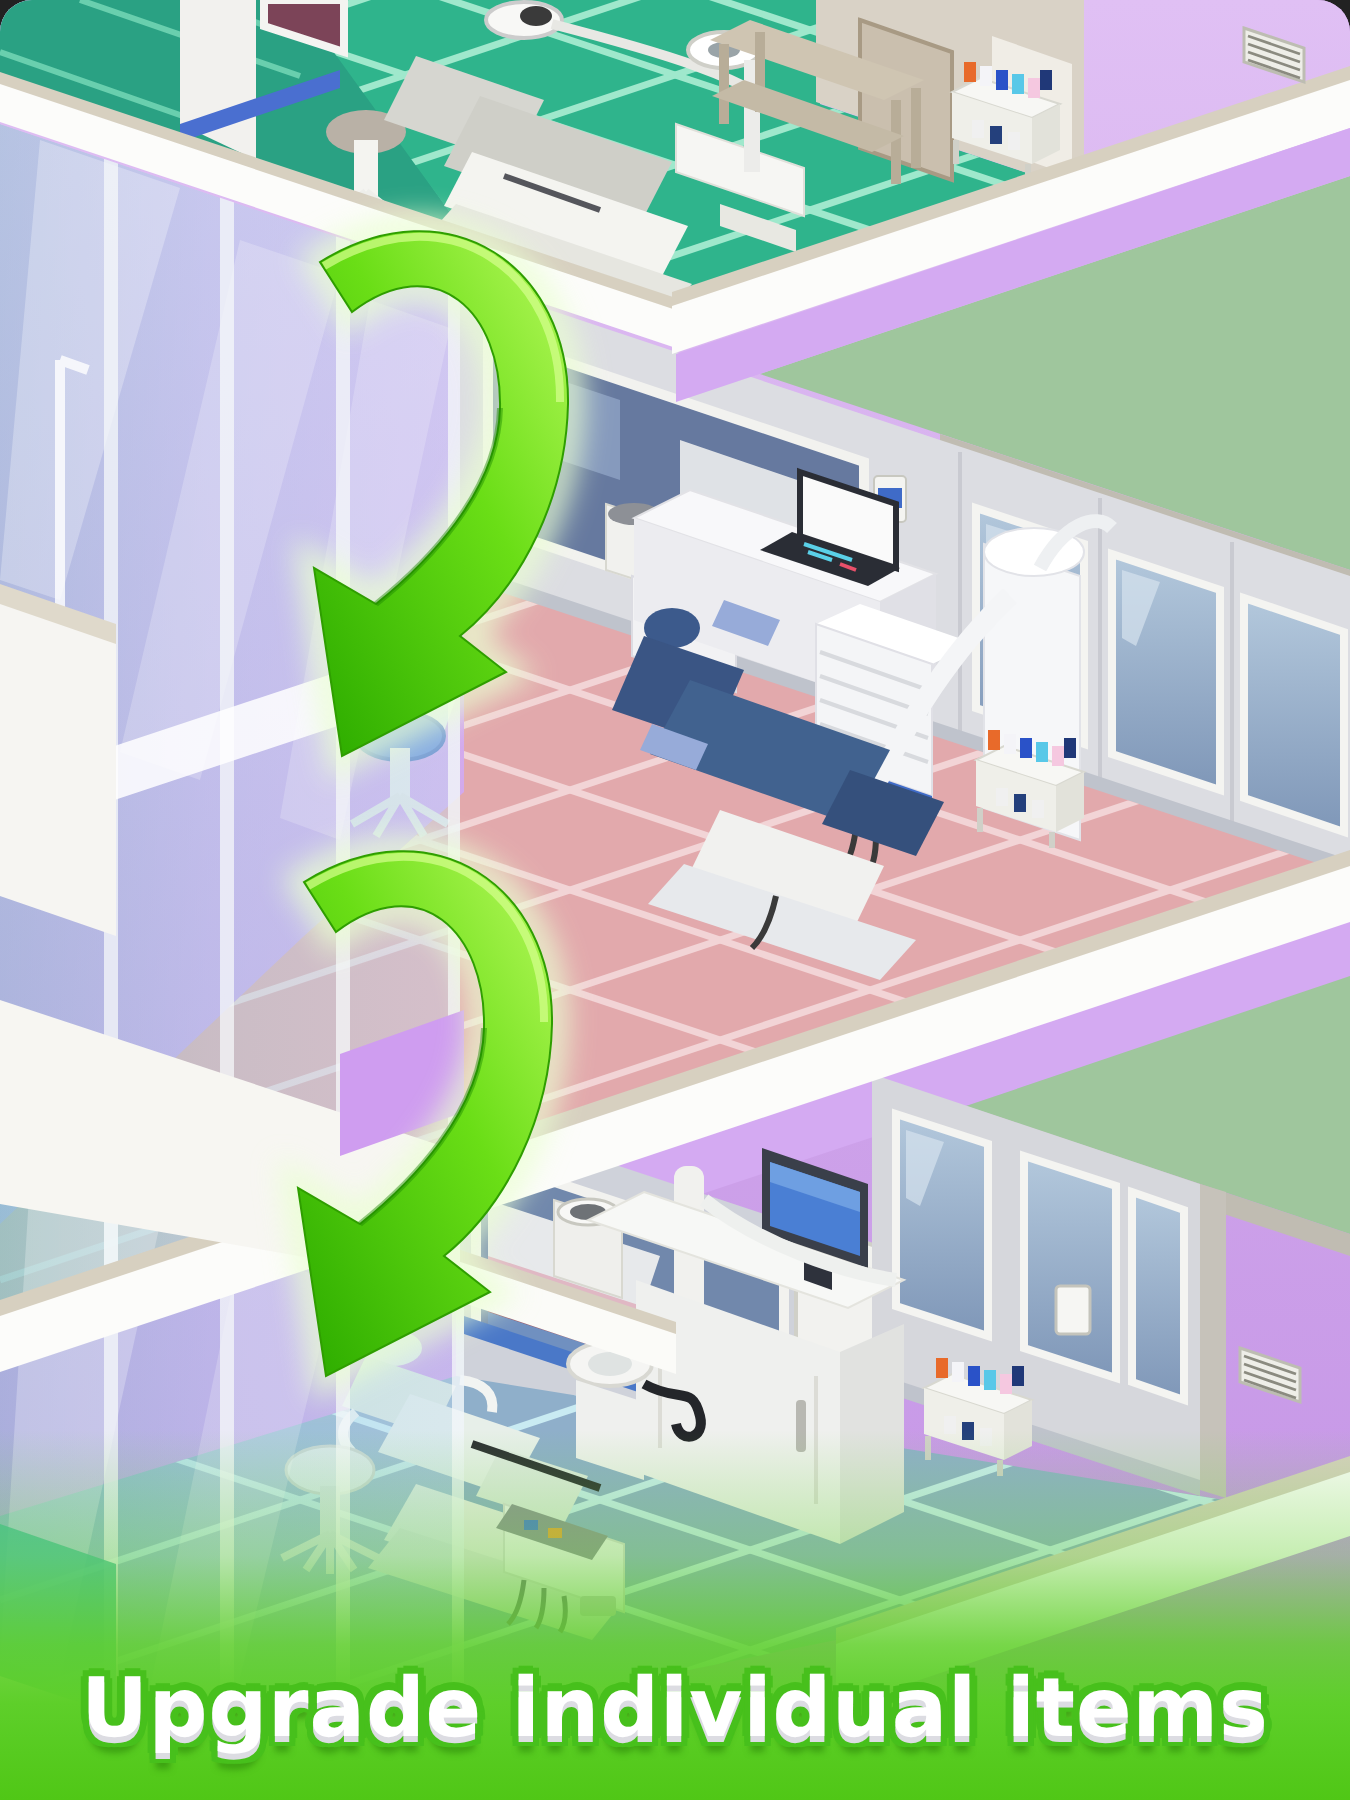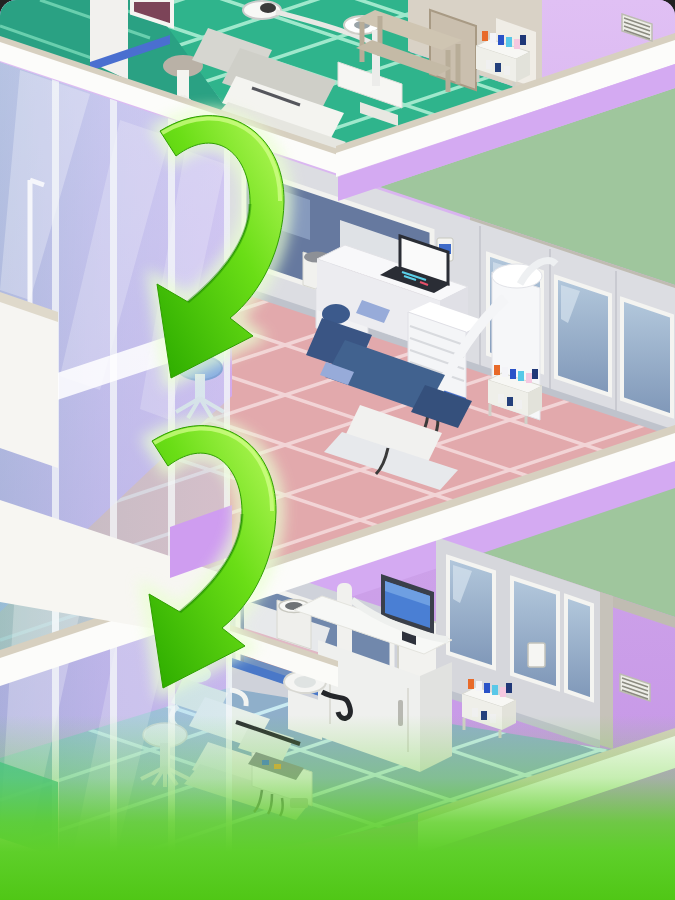--- a/index.html
+++ b/index.html
@@ -381,13 +381,14 @@
 
   <g>
     <use href="#arrowShape" transform="translate(100,106)"></use>
   </g>
   <g>
     <use href="#arrowShape" transform="translate(92,416)"></use>
   </g>
 </svg>
 
 <div id="green-banner"></div>
+<div id="caption">Upgrade individual items</div>
 </div>
 
 </body></html>

